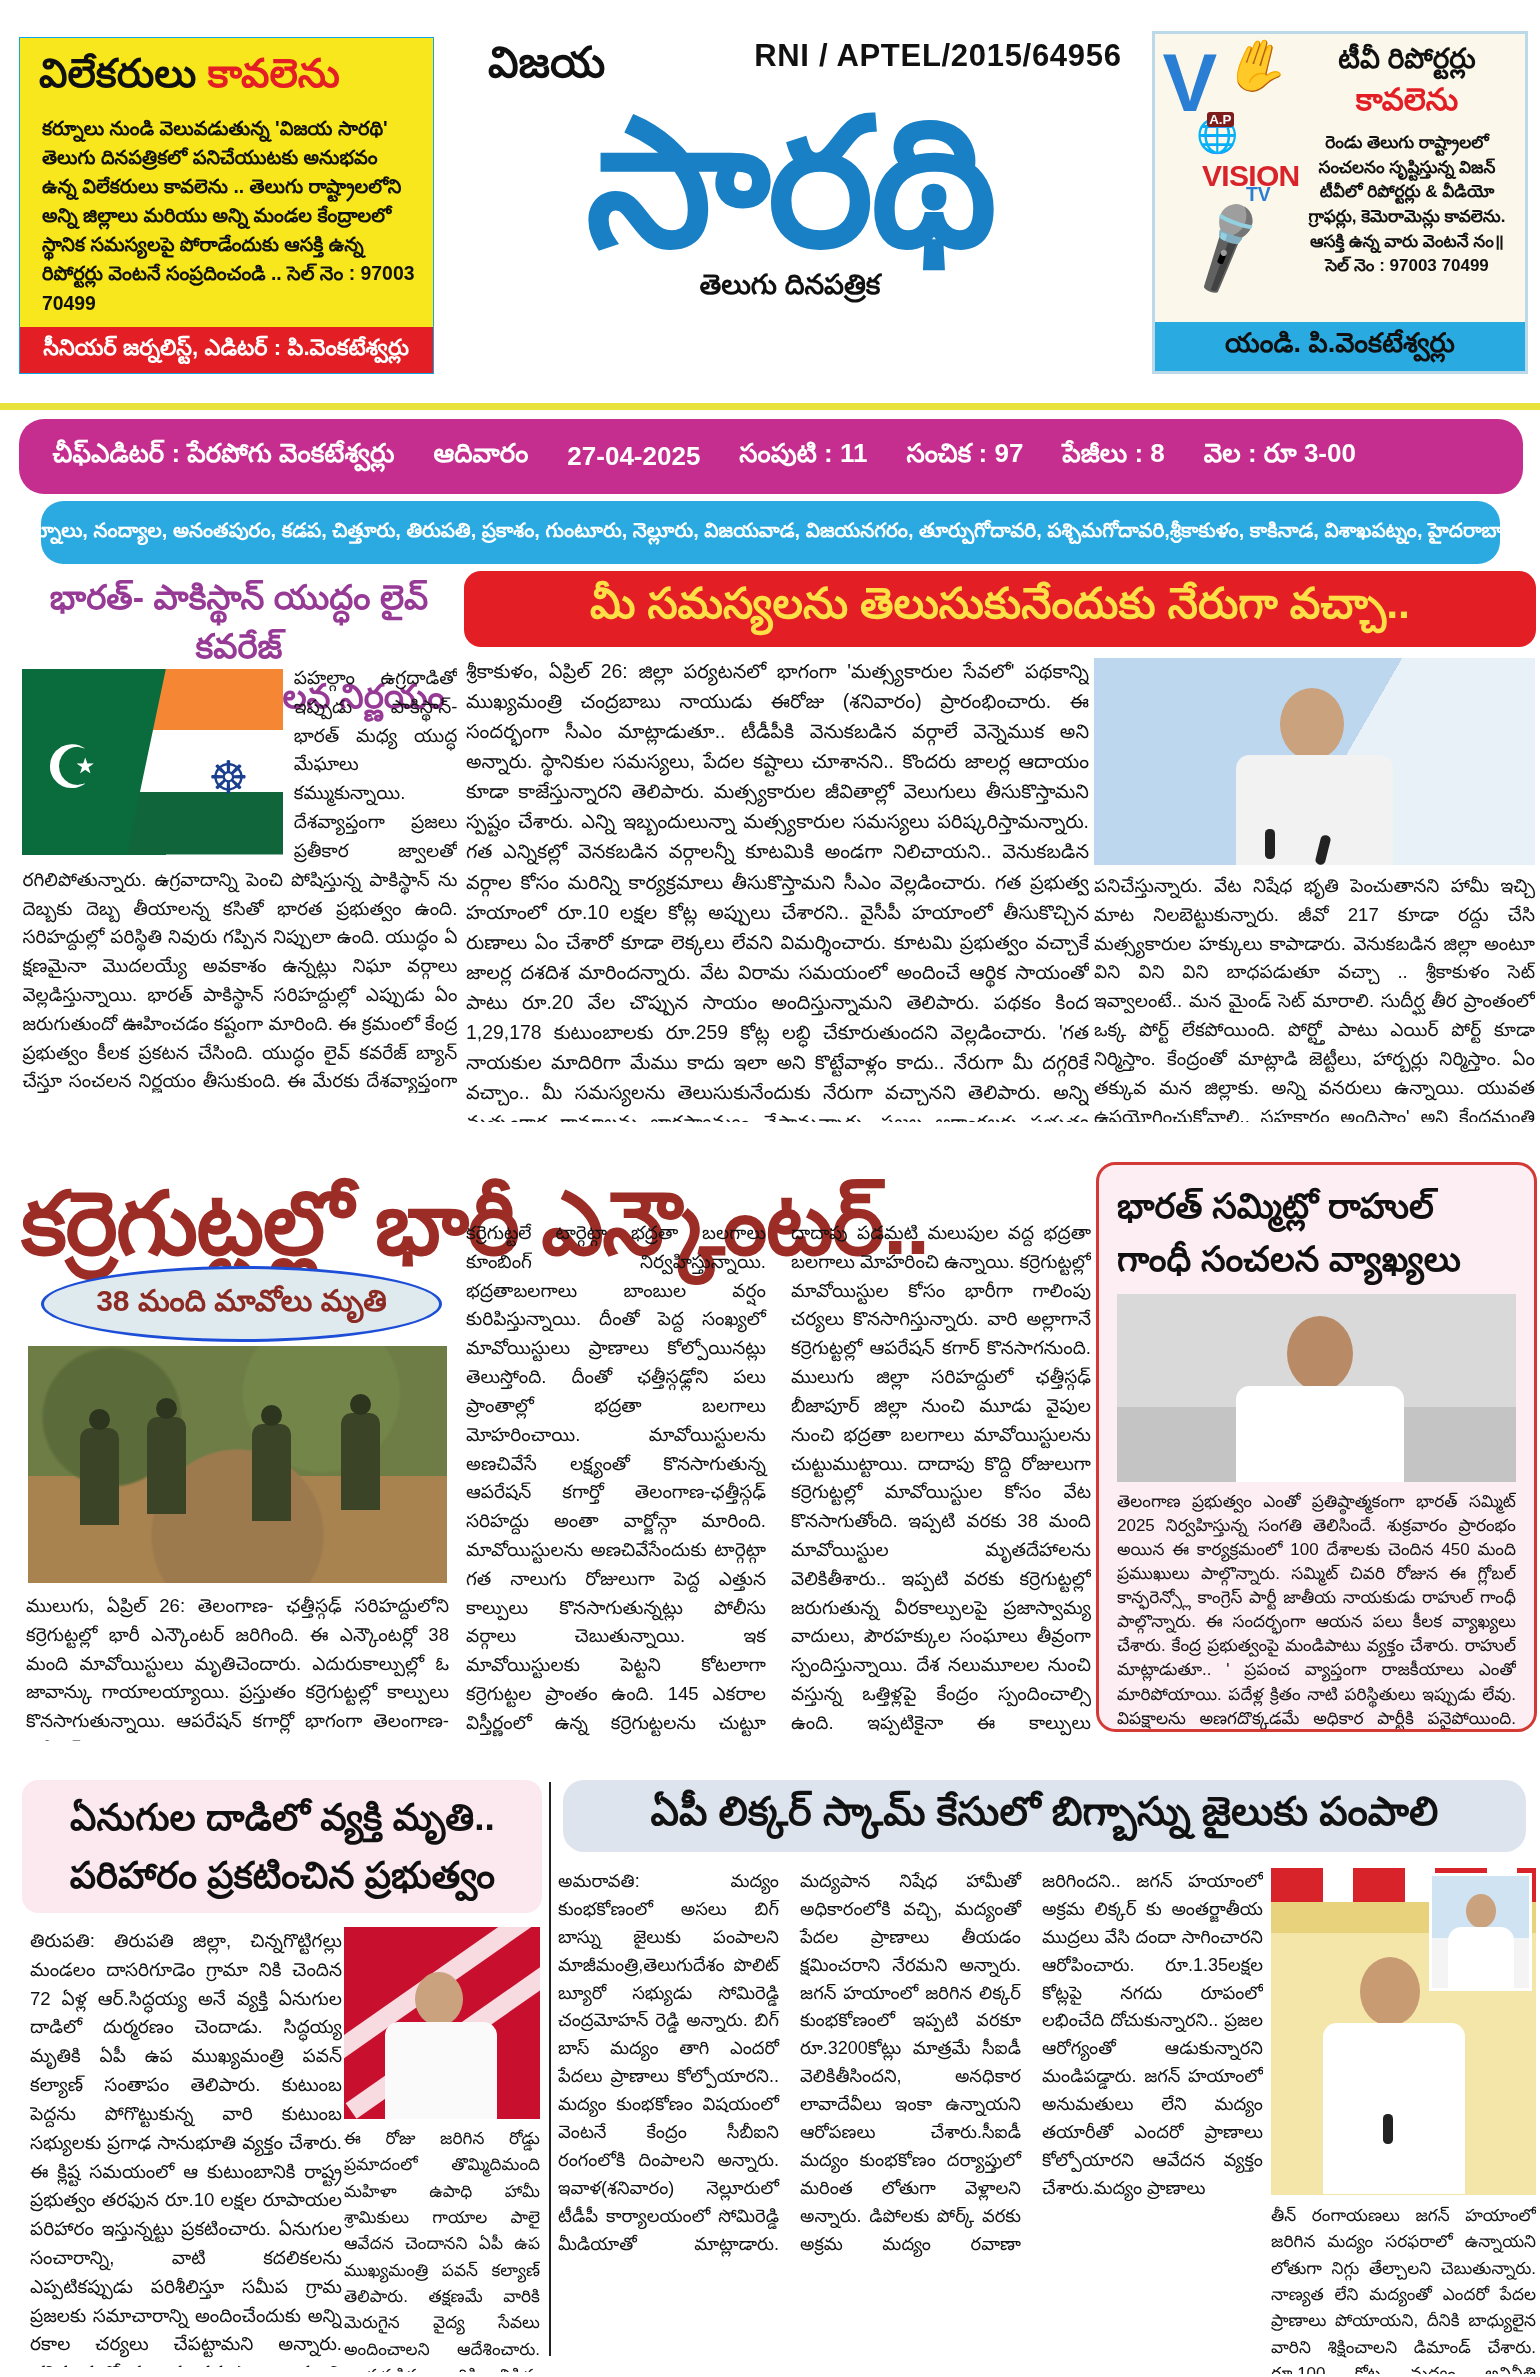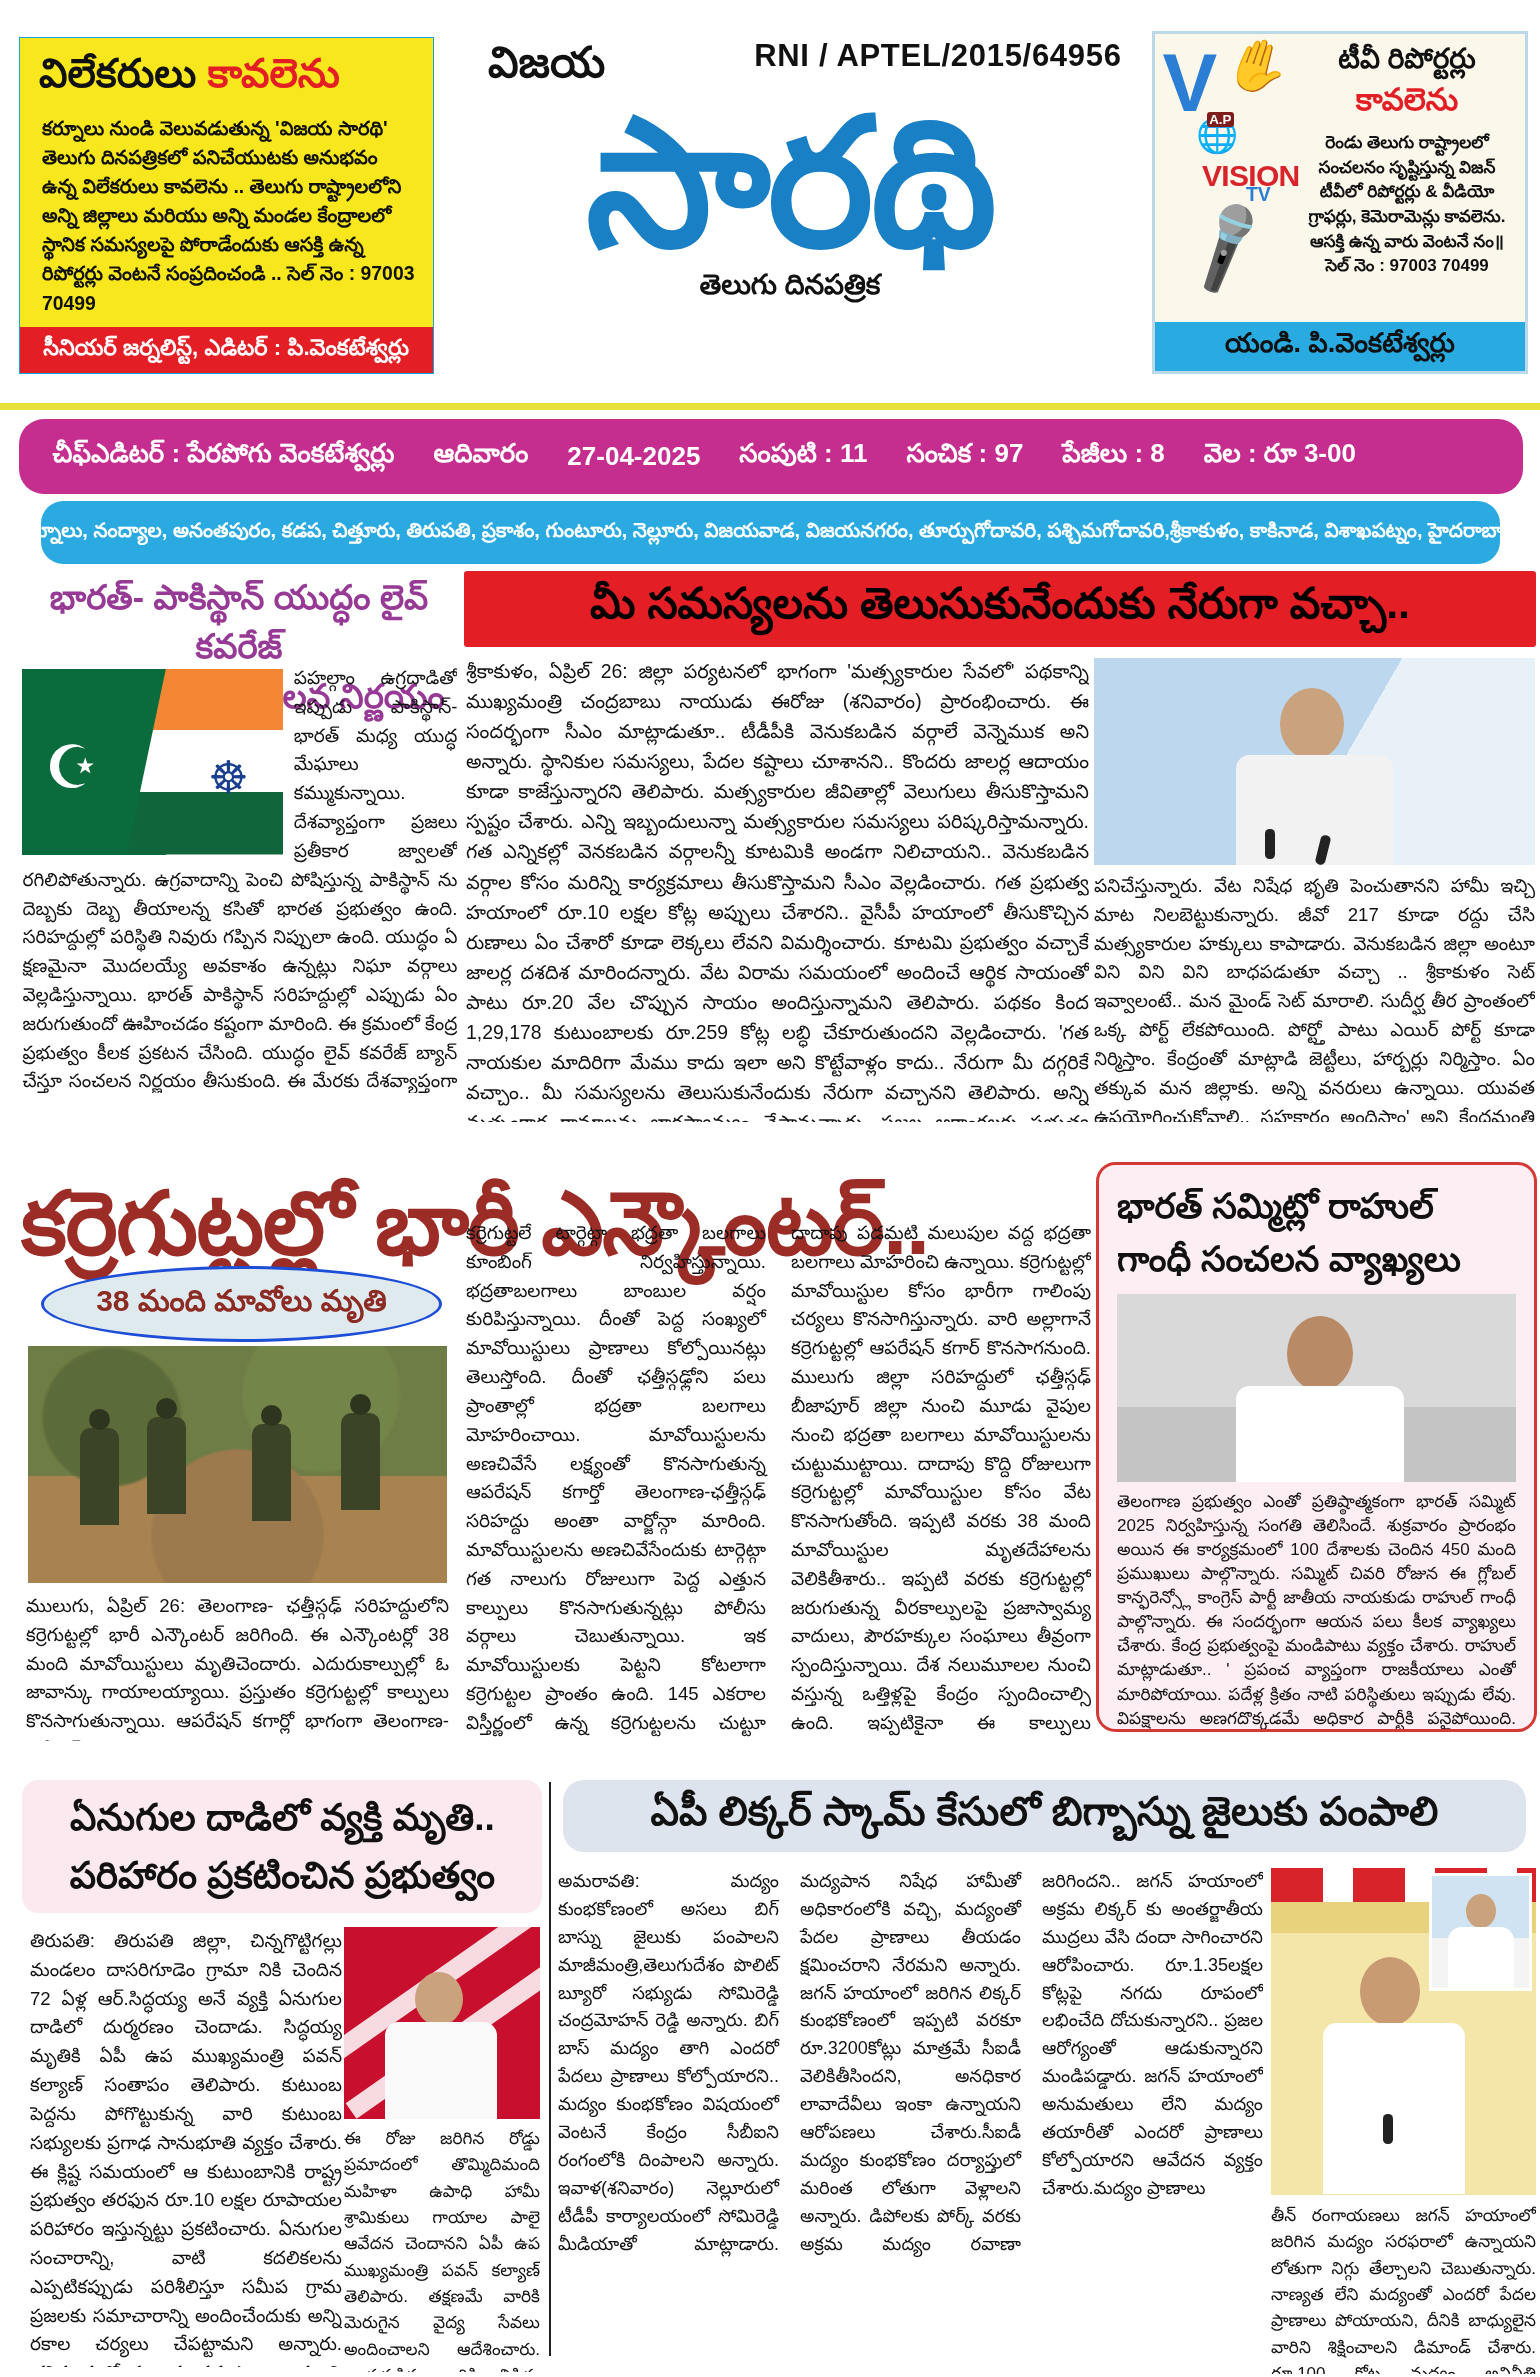--- a/index.html
+++ b/index.html
@@ -51,22 +51,22 @@
                 font-size:34px;font-weight:bold;line-height:1.45;}
   .war-body-wrap{left:22.4px;top:664px;width:435px;height:429px;font-size:18.6px;}
   .flags-photo{float:left;width:261px;height:186px;margin:4.5px 10.4px 4.5px 0;position:relative;overflow:hidden;}
   .pak{position:absolute;left:0;top:0;width:55%;height:100%;background:#0a6b3c;}
   .pak .cres{position:absolute;left:22.4px;top:52px;font-size:60px;color:#fff;}
   .ind{position:absolute;right:0;top:0;width:60%;height:100%;
        background:linear-gradient(180deg,#f58634 0 33%,#ffffff 33% 66%,#10653a 66% 100%);
        clip-path:polygon(25% 0,100% 0,100% 100%,0 100%);}
   .ind .chakra{position:absolute;left:52%;top:40%;font-size:45px;color:#1a3f8f;}
   
-  .cm-band{left:464px;top:571px;width:1072px;height:76px;background:#e31e24;border-radius:3px;
-           color:#000000;font-weight:bold;font-size:43px;display:flex;align-items:center;
+  .cm-band{left:464px;top:571px;width:1072px;height:76px;background:#e31e24;border-radius:17px;
+           color:#fde047;font-weight:bold;font-size:43px;display:flex;align-items:center;
            justify-content:center;white-space:nowrap;}
   .cm-photo{left:1094px;top:658px;width:441px;height:207px;overflow:hidden;position:absolute;
             background:linear-gradient(120deg,#bcd7ee 0 55%,#e8f1f8 55% 100%);}
   .cm-body{left:466px;top:656px;width:623px;height:466px;font-size:19.4px;}
   .cm-right-col{left:1094px;top:872px;width:441px;height:250px;font-size:18.6px;}
   .figure-head{position:absolute;border-radius:50%;background:#caa27e;}
   .figure-body{position:absolute;border-radius:13.4px 13.4px 0 0;}
   .mic-dot{position:absolute;width:10.4px;height:30px;background:#222;border-radius:4.5px;}
   
   .enc-headline{left:21px;top:1178px;width:1074px;color:#9b2d26;font-weight:bold;

